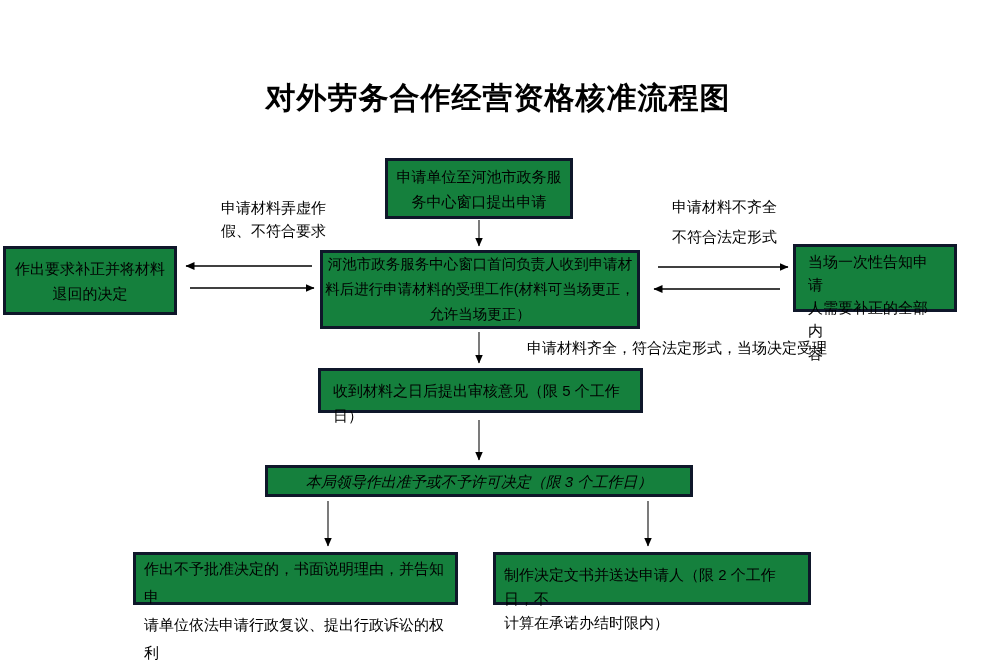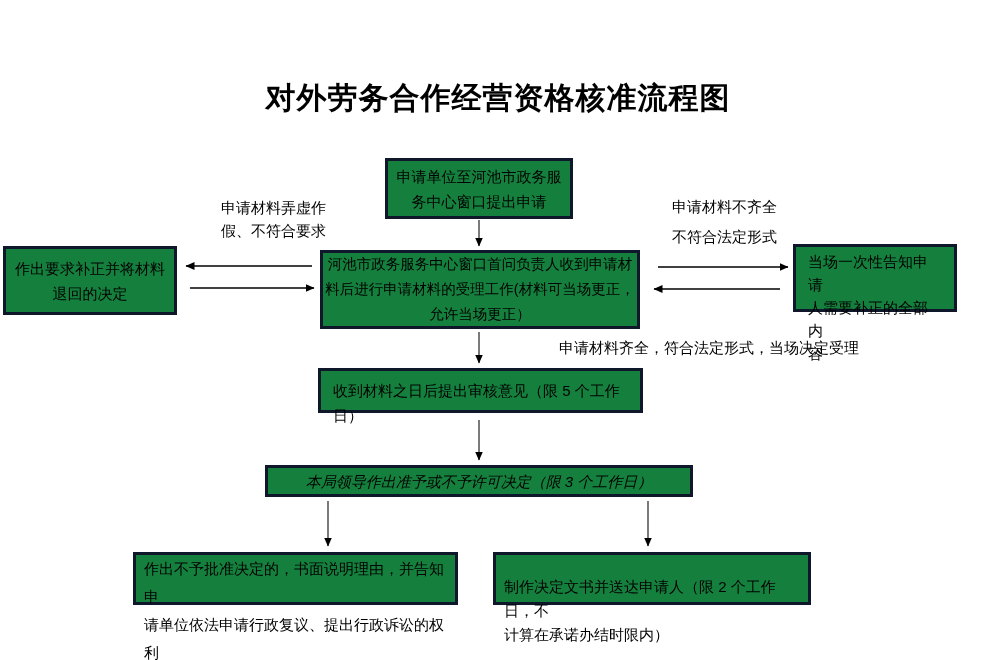--- a/index.html
+++ b/index.html
@@ -63,24 +63,24 @@
     line-height: 23px;
     white-space: pre-line;
   }
   #start-box     { left: 385px; top: 158px; width: 188px; height: 61px; }
   #return-box    { left: 3px;   top: 246px; width: 174px; height: 69px; }
   #reception-box { left: 320px; top: 250px; width: 320px; height: 79px; font-size: 14.5px; }
   #notify-box    { left: 793px; top: 244px; width: 164px; height: 68px; padding: 3px 12px; line-height: 23px; }
   #review-box    { left: 318px; top: 368px; width: 325px; height: 45px; padding: 7px 8px 0 12px; }
   #decision-box  { left: 265px; top: 465px; width: 428px; height: 32px; font-style: italic; }
   #deny-box      { left: 133px; top: 552px; width: 325px; height: 53px; padding: 0 8px; line-height: 28px; }
-  #deliver-box   { left: 493px; top: 552px; width: 318px; height: 53px; padding: 20px 8px; line-height: 24px; }
+  #deliver-box   { left: 493px; top: 552px; width: 318px; height: 53px; padding: 8px 8px; line-height: 24px; }
   #fraud-label      { left: 193px; top: 196px; margin-left: 28px; }
   #incomplete-label { left: 672px; top: 192px; line-height: 30px; }
-  #accepted-label   { left: 527px; top: 336px; white-space: nowrap; margin-left: 32px; }
+  #accepted-label   { left: 527px; top: 336px; white-space: nowrap; }
   #arrow-layer {
     position: absolute;
     left: 0;
     top: 0;
     width: 996px;
     height: 660px;
     pointer-events: none;
   }
 </style>
 </head>

